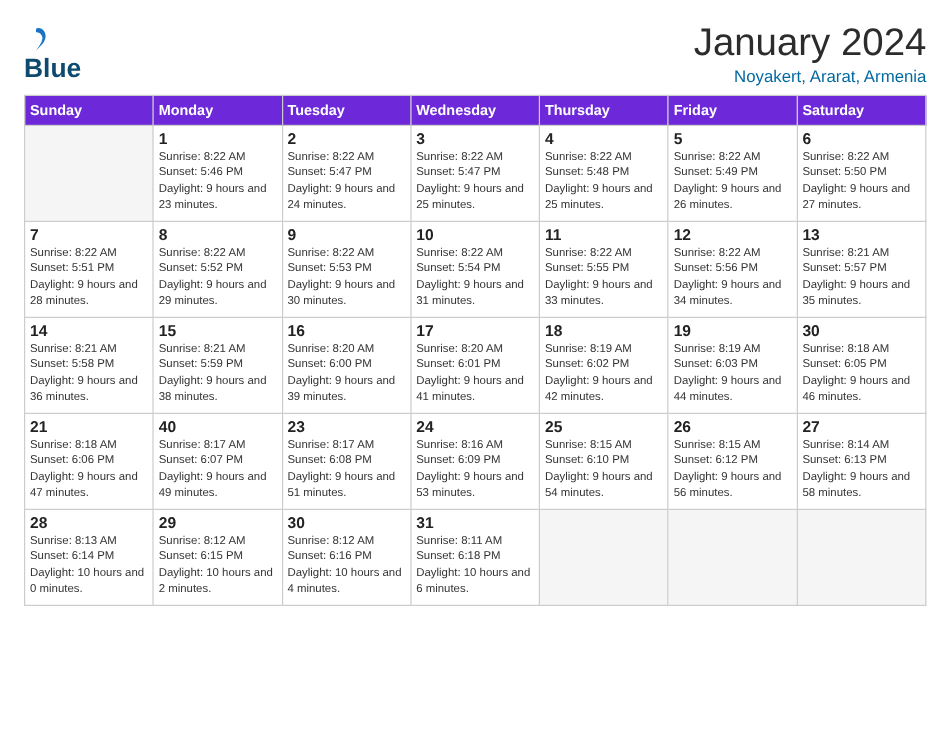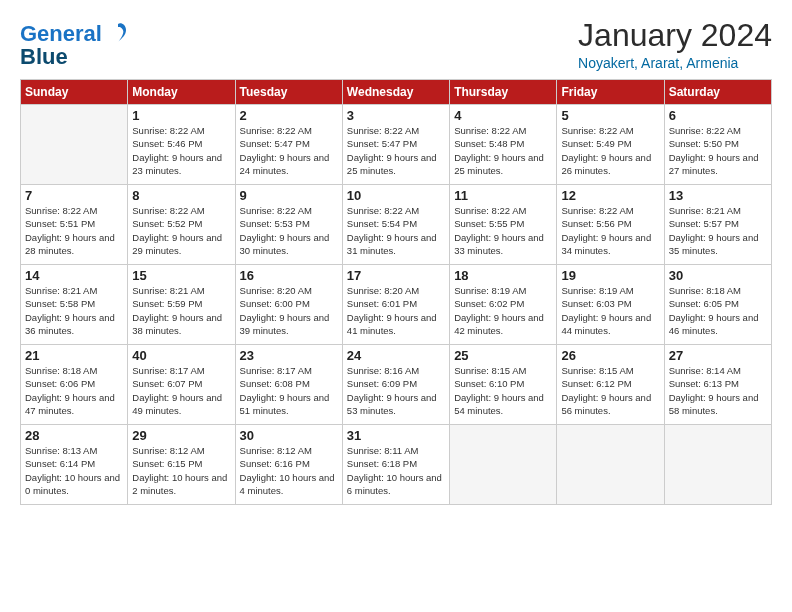--- a/index.html
+++ b/index.html
@@ -26,39 +26,40 @@
       align-items: center;
       margin-top: 4px;
     }
     .logo-icon {
       width: 18px;
       height: 22px;
       margin-left: 2px;
       margin-top: -4px;
     }
     .title-block {
+      text-align: right;
     }
     .month-title {
       font-size: 32px;
       font-weight: normal;
       color: #2c2c2c;
       line-height: 1.1;
     }
     .location {
       font-size: 14px;
       color: #0369a1;
       margin-top: 2px;
     }
     .calendar {
       width: 100%;
       border-collapse: collapse;
       table-layout: fixed;
     }
     .calendar th {
-      background: #b91c1c;
+      background: #6d28d9;
       color: #fff;
       font-size: 12px;
       font-weight: bold;
       padding: 5px 4px;
       text-align: left;
       border: 1px solid #ccc;
     }
     .calendar td {
       border: 1px solid #ccc;
       vertical-align: top;
@@ -86,21 +87,20 @@
     }
   </style>
 </head>
 <body>
 
 <div class="page">
   <div class="header">
     <div class="logo">
       <div>
         <div style="font-size:22px;font-weight:bold;color:#2c2c2c;line-height:1.1;">
-          <span style="color:#1a73c5;">General</span>
           <svg class="logo-icon" viewBox="0 0 18 22" style="display:inline-block;vertical-align:middle;margin-left:1px;">
             <path d="M9 2 C12 0, 17 3, 17 8 C17 13, 13 16, 9 20 C9 20, 16 12, 14 8 C12 4, 9 5, 9 5 Z" fill="#1a73c5"></path>
           </svg>
         </div>
         <div style="font-size:22px;font-weight:bold;color:#0c4a6e;line-height:1;">Blue</div>
       </div>
     </div>
     <div class="title-block">
       <div class="month-title">January 2024</div>
       <div class="location">Noyakert, Ararat, Armenia</div>

